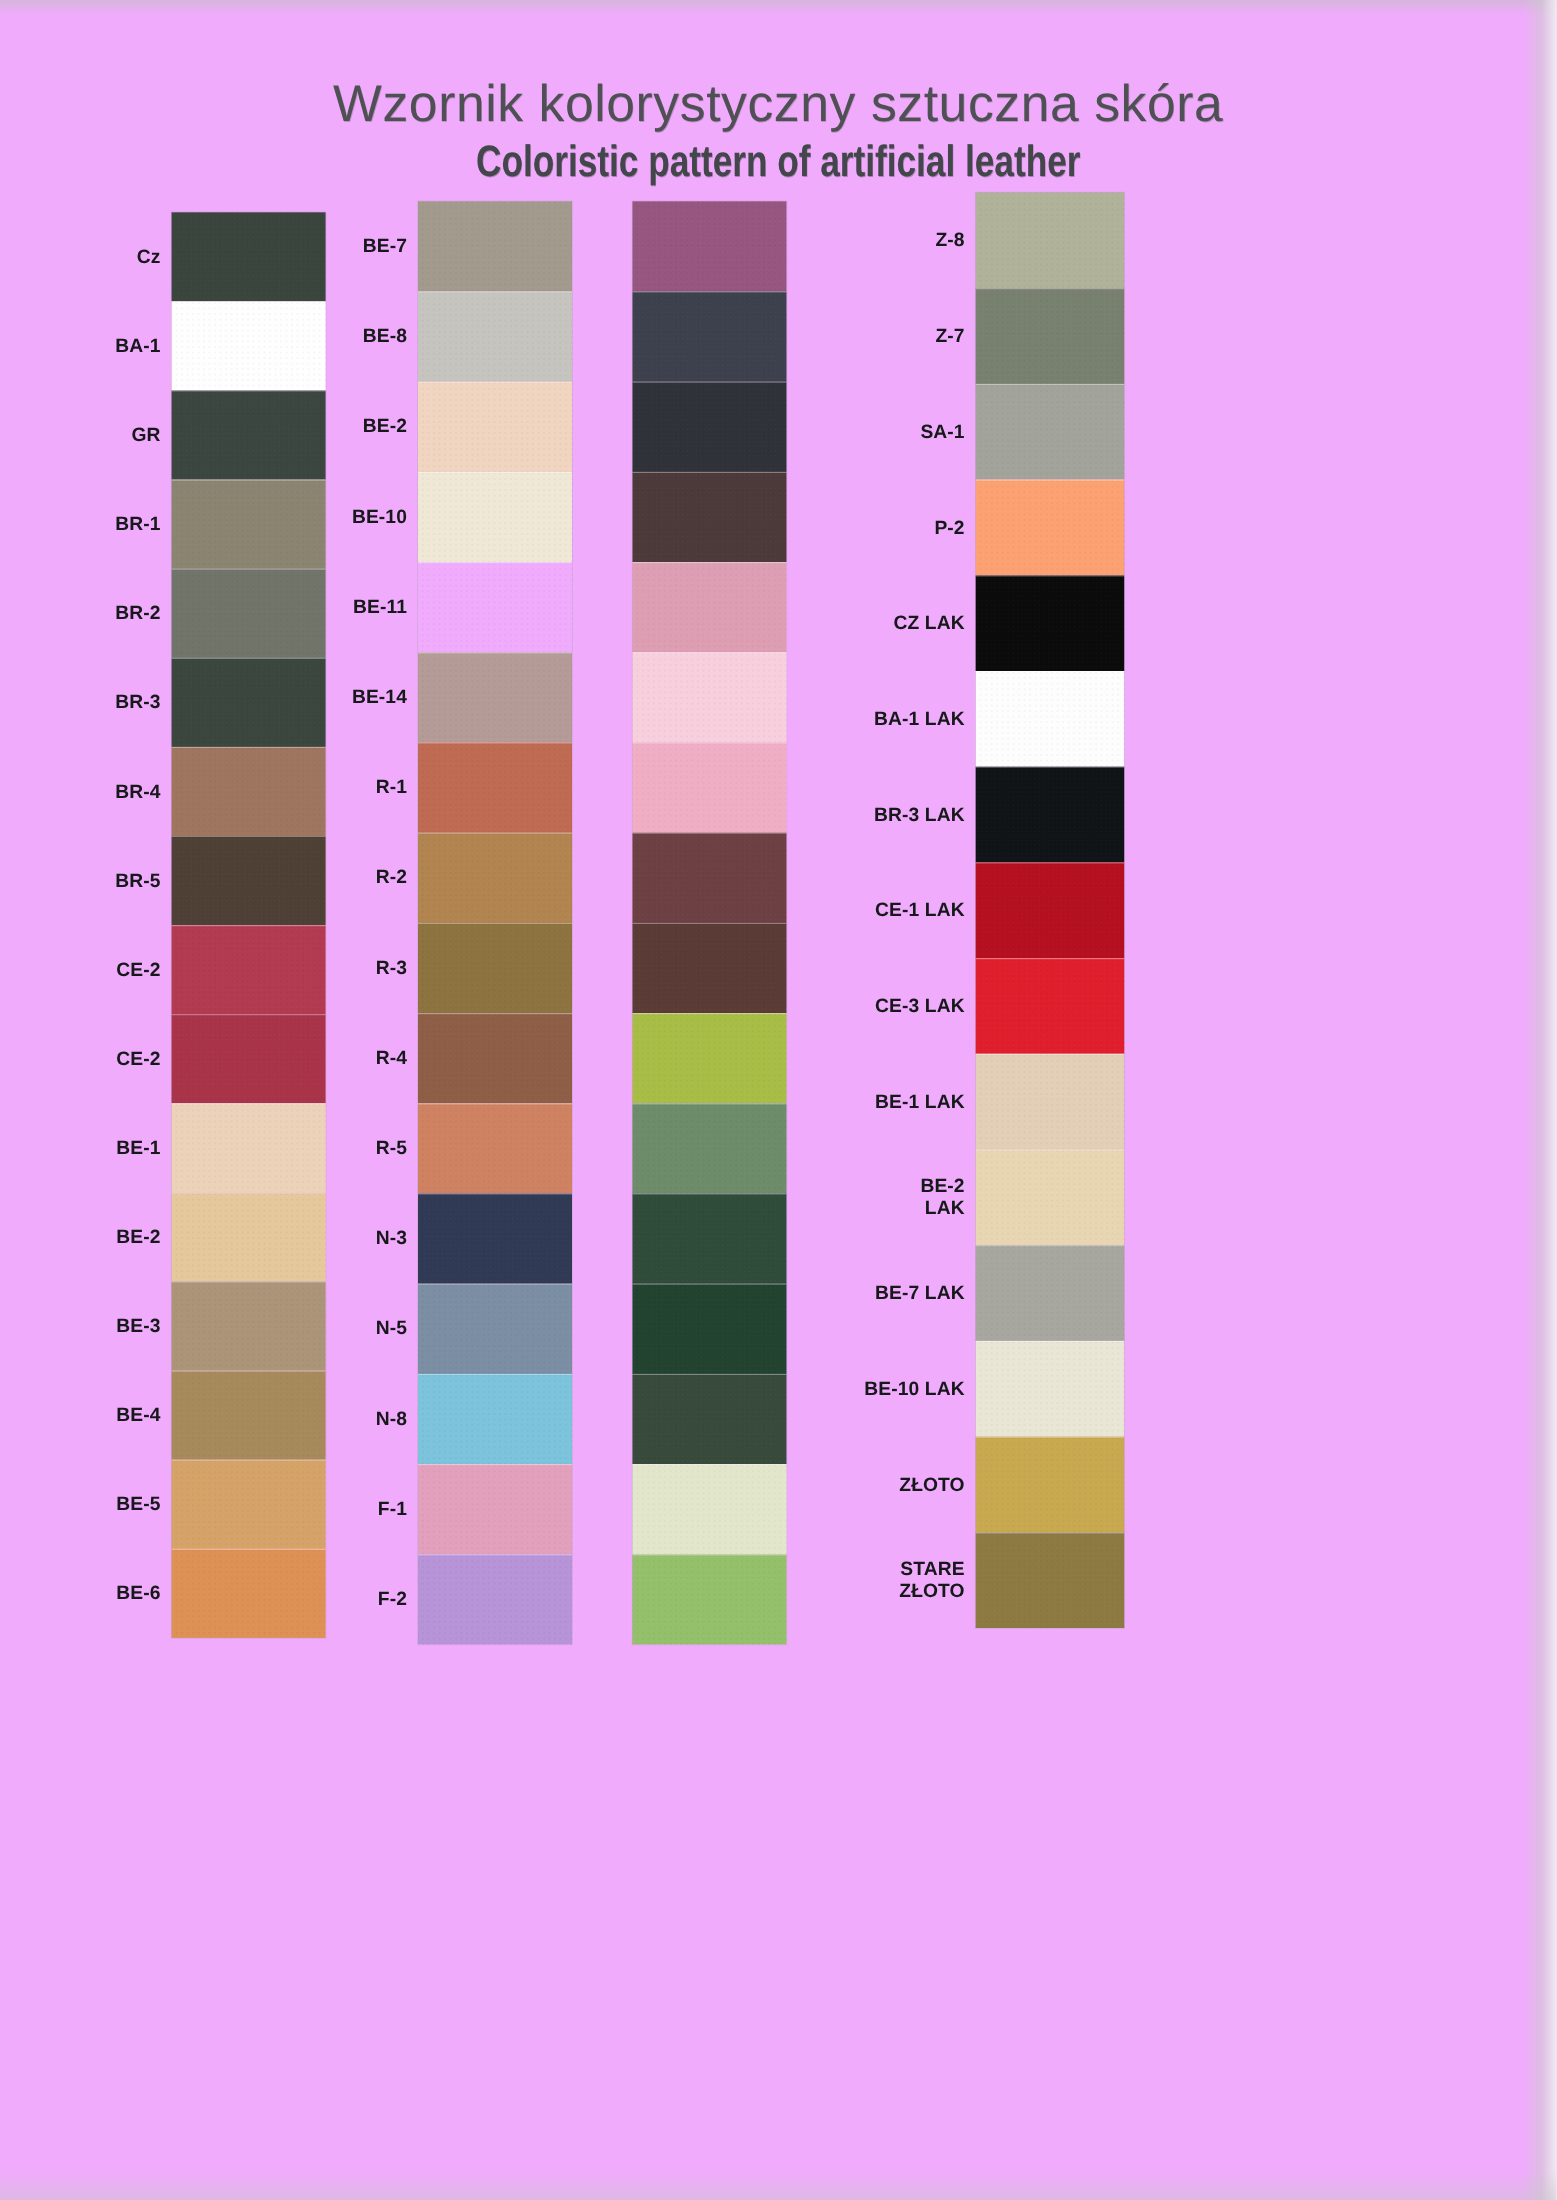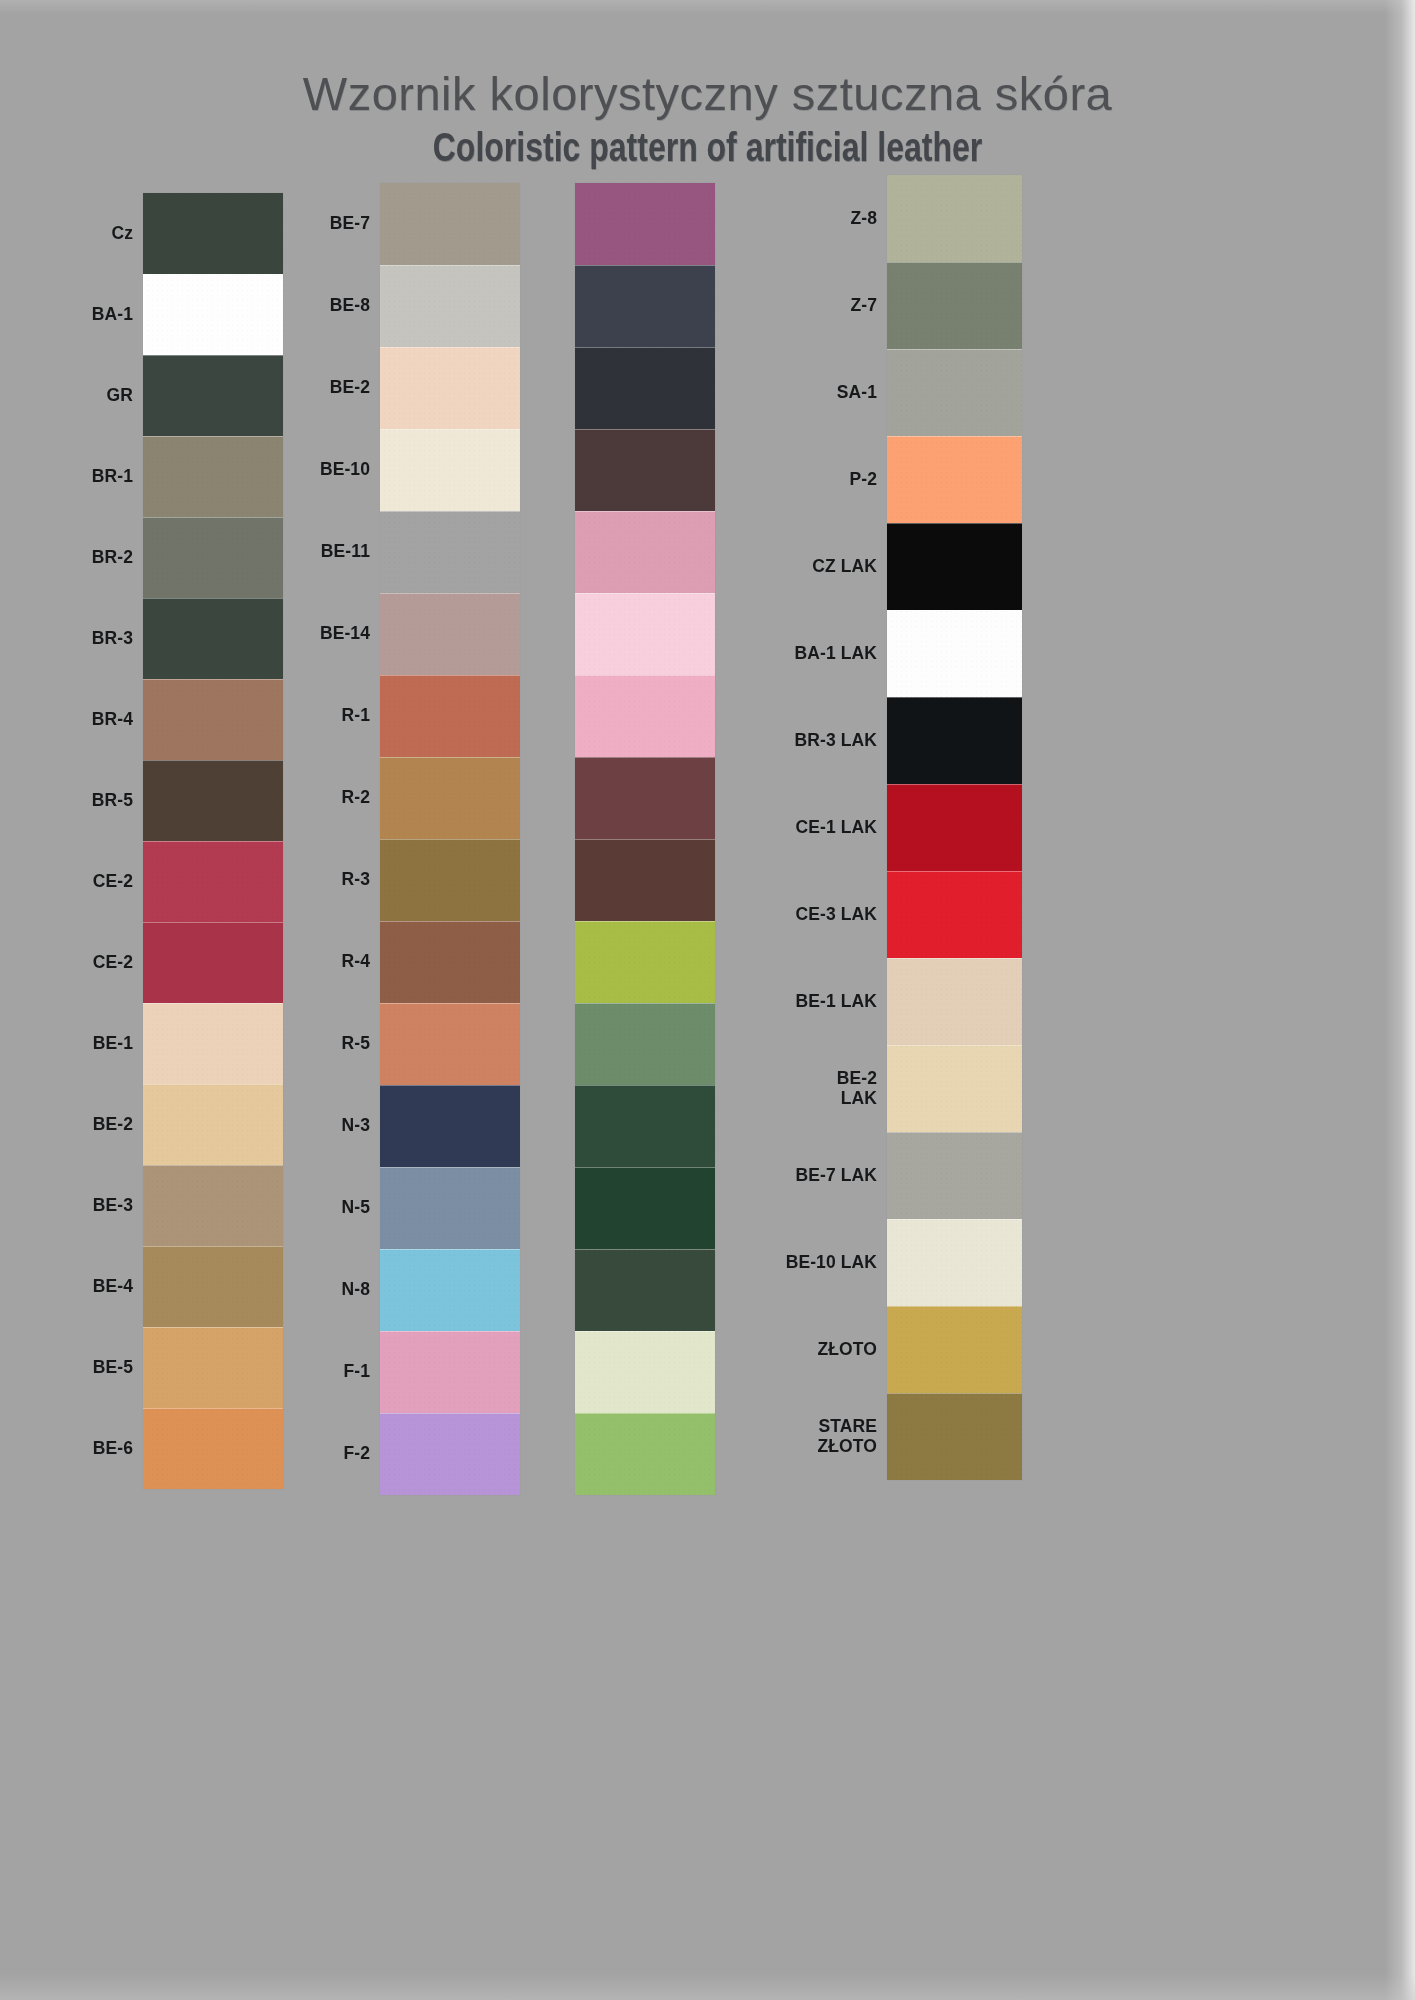--- a/index.html
+++ b/index.html
@@ -6,21 +6,21 @@
   html, body {
     margin: 0; padding: 0;
     width: 1415px; height: 2000px;
     background: #ffffff;
     font-family: "Liberation Sans", sans-serif;
   }
   .page {
     position: relative;
     width: 1415px;
     height: 2000px;
-    background: #a3a3a3;
+    background: #f0abfc;
     overflow: hidden;
   }
   
   .scan-edge {
     position: absolute;
     top: 0; right: 0;
     width: 30px; height: 2000px;
     background: linear-gradient(to right, rgba(255,255,255,0) 0%, rgba(205,205,205,0.55) 55%, rgba(240,240,240,0.9) 100%);
     pointer-events: none;
   }
@@ -138,21 +138,21 @@
   <div class="scan-top"></div>
   <div class="scan-edge"></div>
   <div class="scan-bottom"></div>
 
   <div class="titles">
     <div class="title-main">Wzornik kolorystyczny sztuczna skóra</div>
     <div class="title-sub">Coloristic pattern of artificial leather</div>
   </div>
 
   <div class="columns">
-      <div class="column" style="left: 85px; top: 18px;">
+      <div class="column" style="left: 98px; top: 18px;">
         <div class="col-inner">
           <div class="labels" style="width: 58px;">
             <div class="label" style="height: 81px;">Cz</div>
             <div class="label" style="height: 81px;">BA-1</div>
             <div class="label" style="height: 81px;">GR</div>
             <div class="label" style="height: 81px;">BR-1</div>
             <div class="label" style="height: 81px;">BR-2</div>
             <div class="label" style="height: 81px;">BR-3</div>
             <div class="label" style="height: 81px;">BR-4</div>
             <div class="label" style="height: 81px;">BR-5</div>

